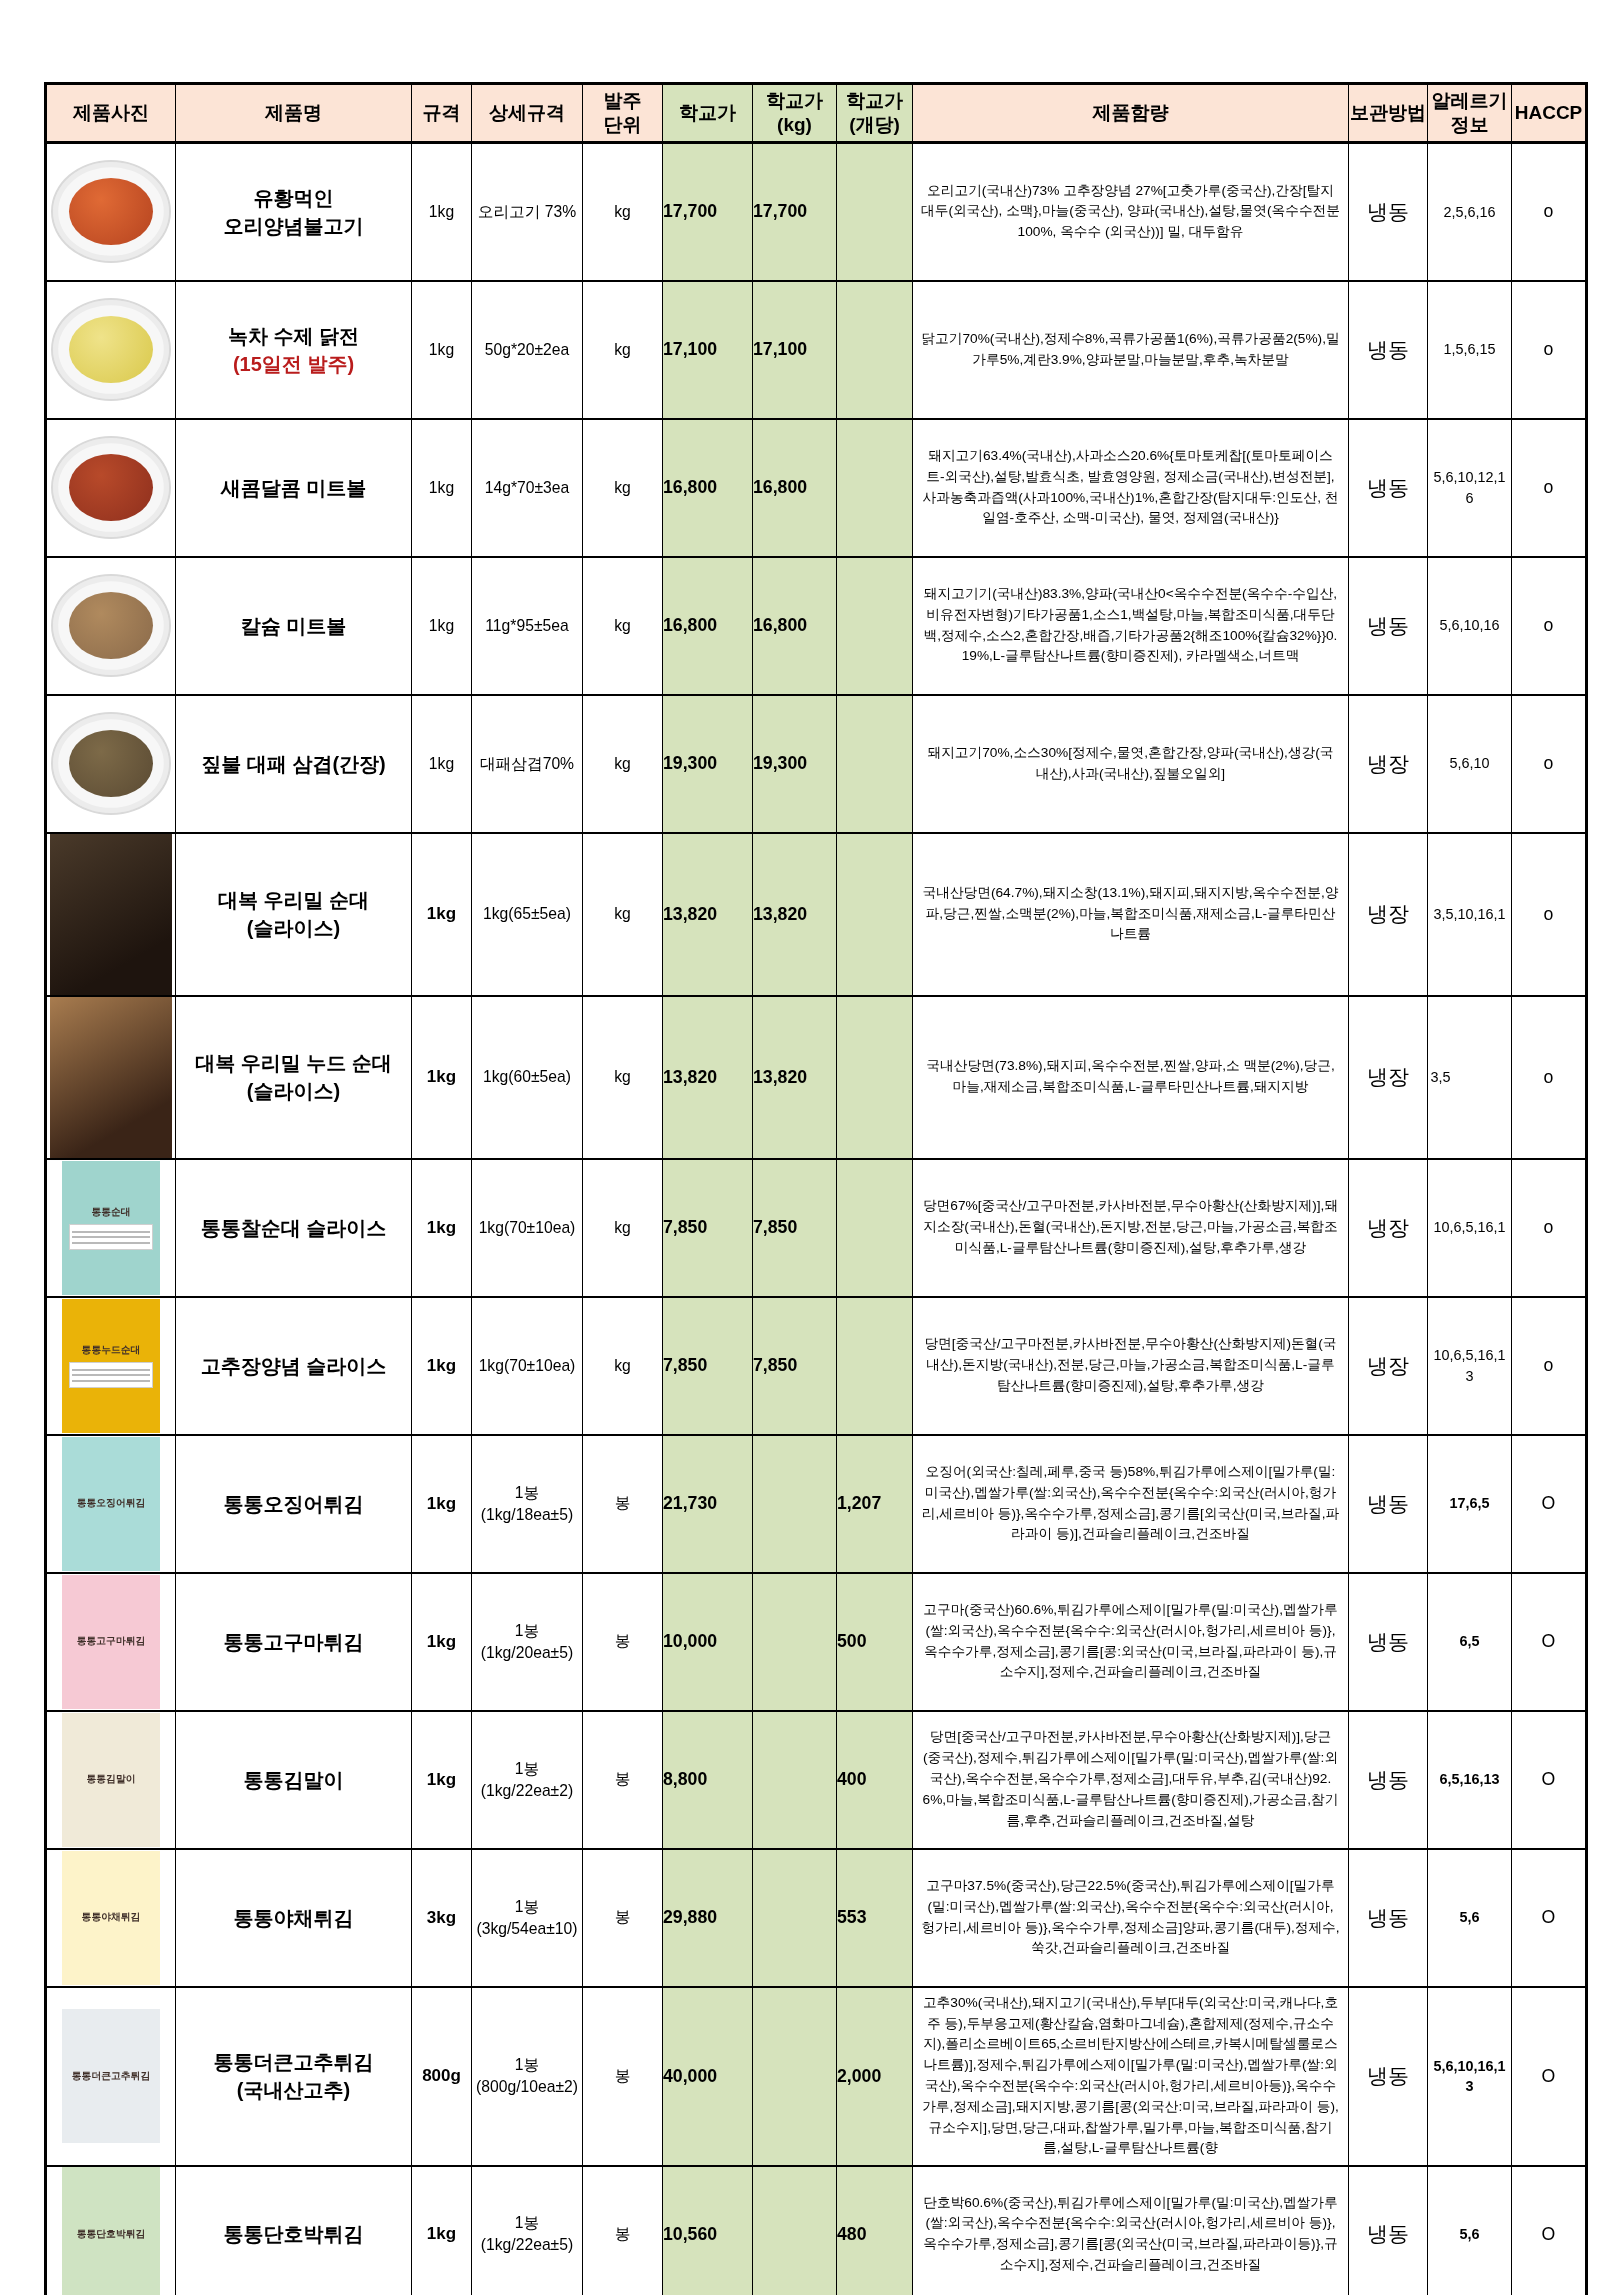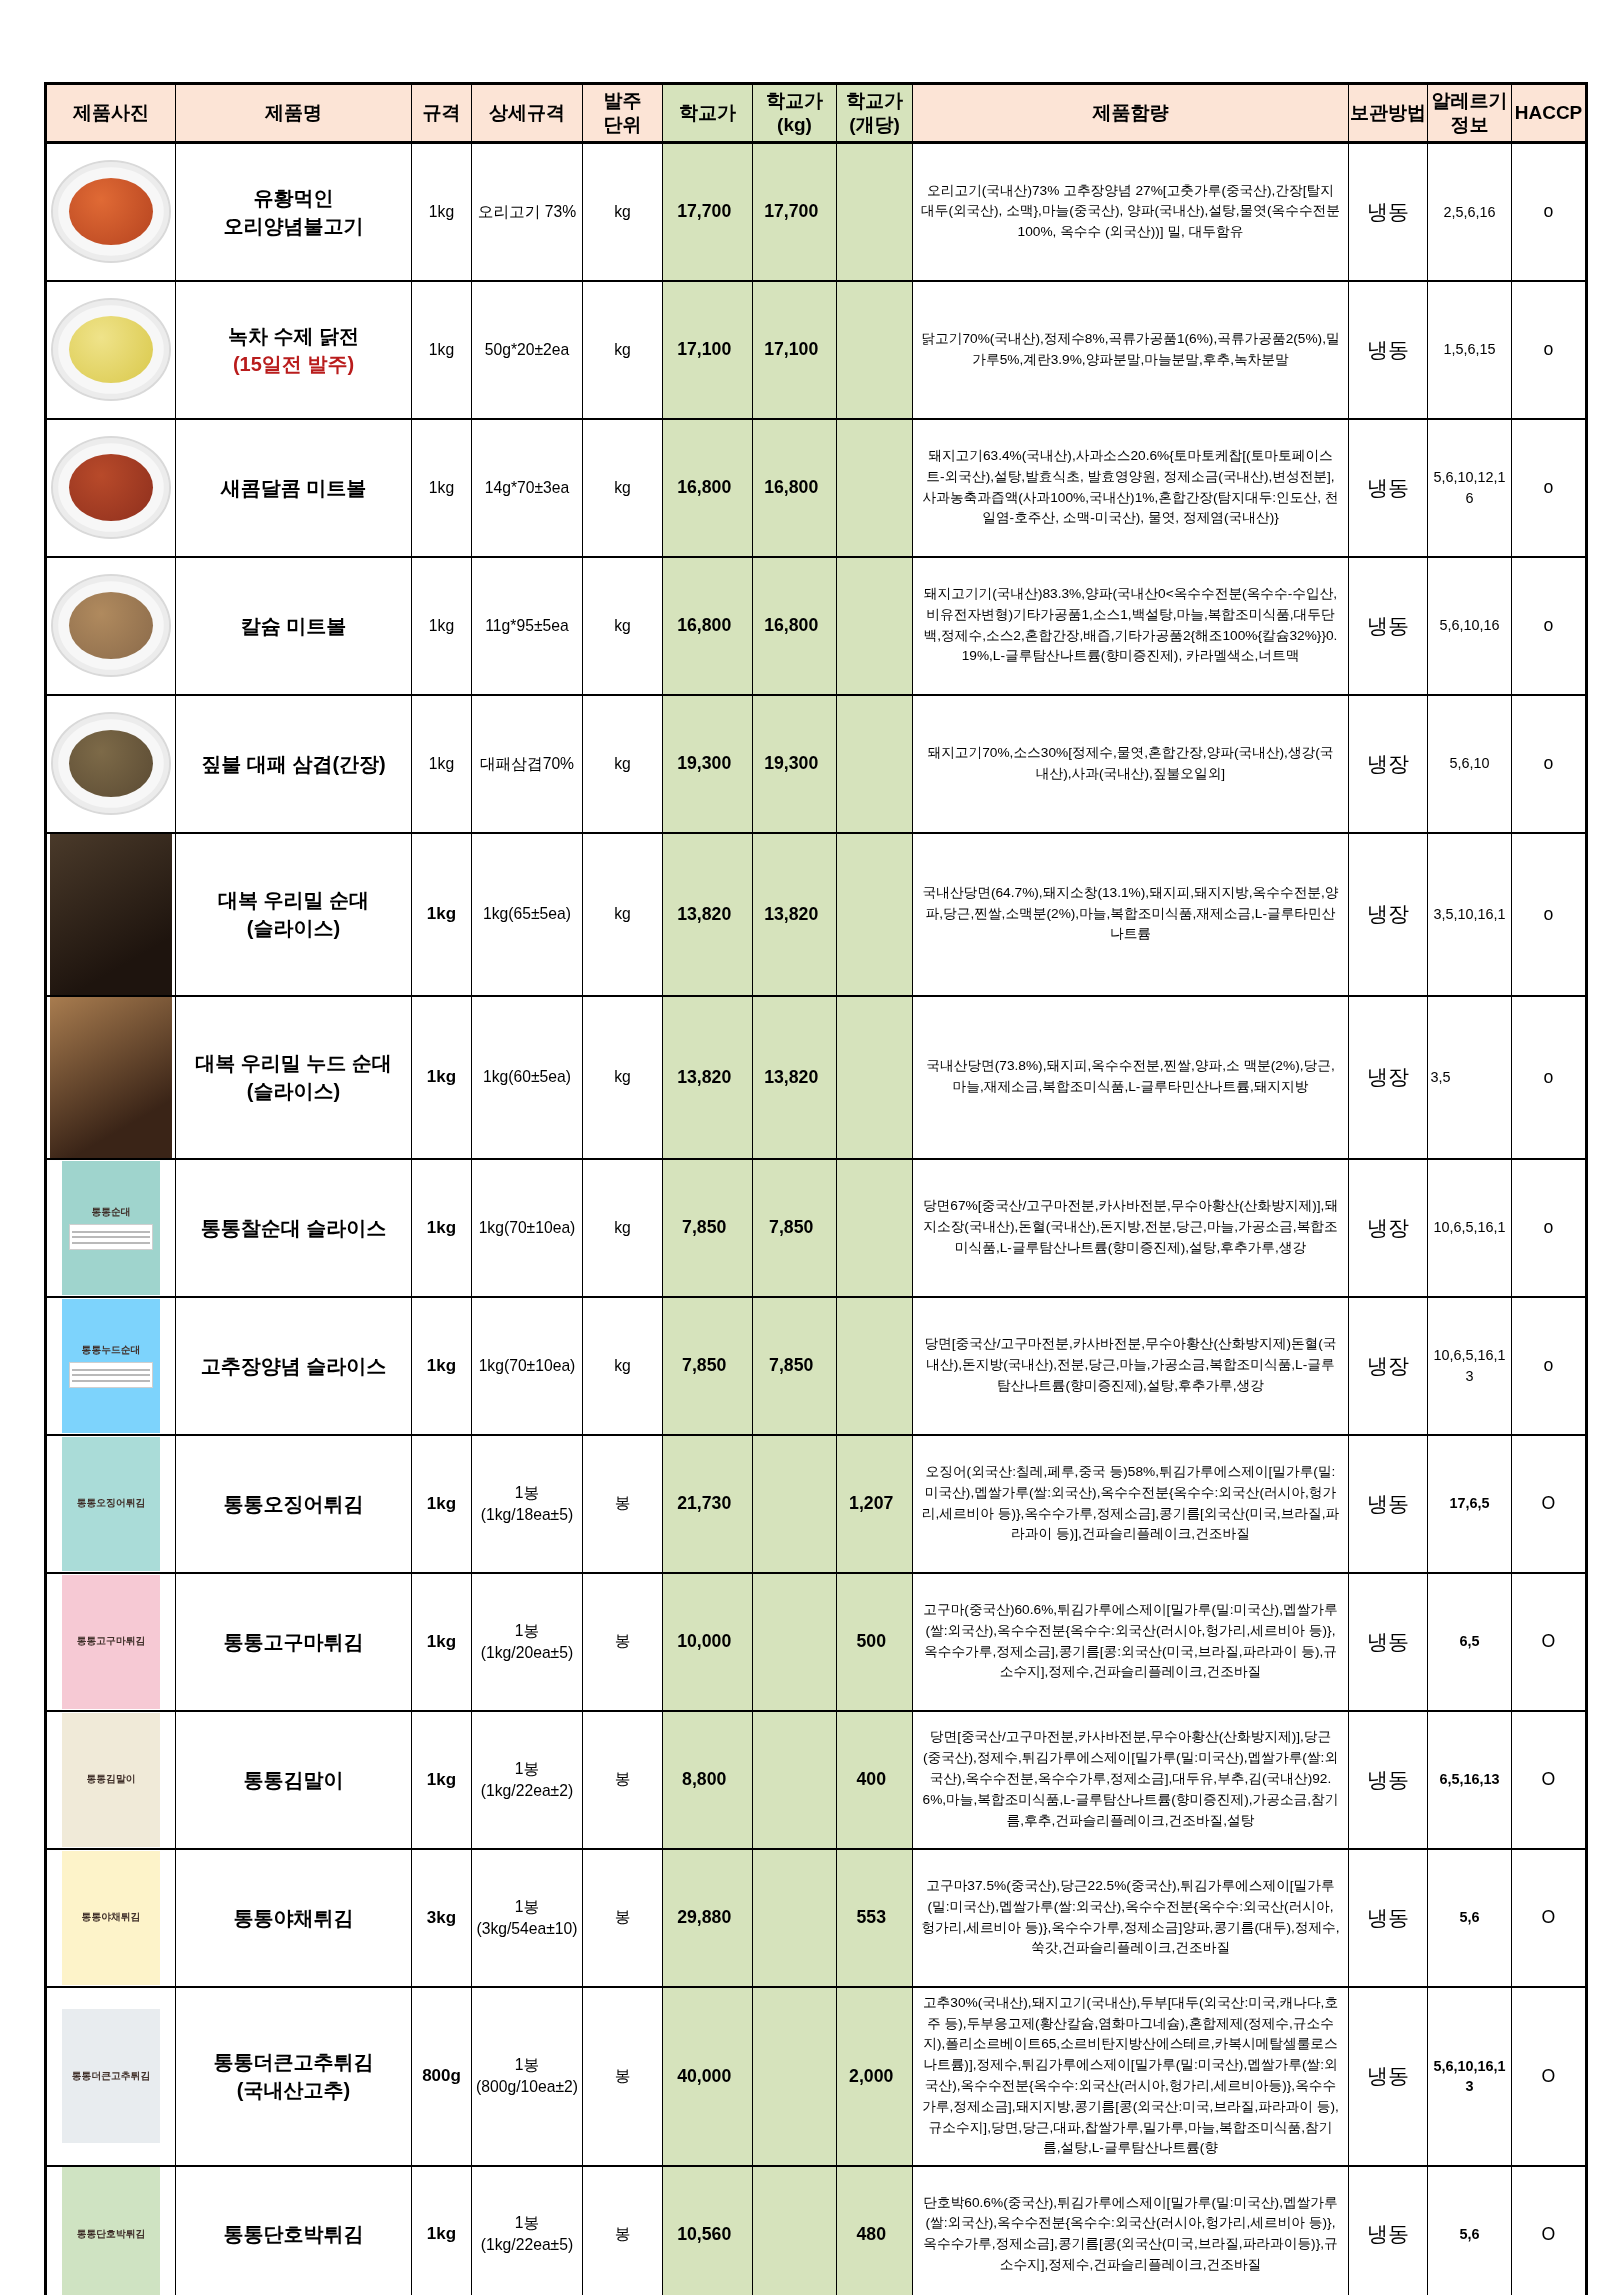--- a/index.html
+++ b/index.html
@@ -12,21 +12,21 @@
   th,td{border-left:1.3px solid #000;border-right:1.3px solid #000;border-top:2px solid #000;border-bottom:2px solid #000;overflow:hidden;padding:0;vertical-align:middle;text-align:center;}
   thead th{height:56px;font-size:19px;font-weight:bold;white-space:pre-line;line-height:1.25;border-bottom:3.3px solid #000;}
   tbody tr{height:138px;}
   tbody tr:nth-child(14){height:153px;}
   td.c-name{font-size:20px;font-weight:bold;white-space:pre-line;line-height:1.4;padding:0 3.9px;}
   td.c-name .red-note{color:#b91c1c;font-weight:bold;}
   td.c-spec{font-size:15.7px;}
   td.c-spec.b{font-size:17px;font-weight:bold;}
   td.c-detail{font-size:15.7px;white-space:pre-line;line-height:1.4;}
   td.c-unit{font-size:15.7px;}
-  td.num{font-size:17.7px;font-weight:bold;text-align:center;padding-right:6.5px;}
+  td.num{font-size:17.7px;font-weight:bold;text-align:left;padding-right:6.5px;}
   td.c-ingr{font-size:13.7px;text-align:center;padding:5.2px 7.9px;line-height:1.52;word-break:break-all;}
   td.c-storage{font-size:21px;}
   td.c-allergy{font-size:14.4px;line-height:1.4;padding:0 2.6px;word-break:break-all;}
   td.c-allergy.b{font-weight:bold;}
   td.c-allergy.left{text-align:left;}
   td.c-haccp{font-size:17.7px;}
   .green{background:#d6e3bc;}
   .peach{background:#fce4d6;}
   
   .ph-wrap{display:flex;align-items:flex-end;justify-content:center;width:100%;height:100%;}
@@ -237,21 +237,21 @@
           <td class="num green">7,850</td>
           <td class="num green"></td>
           <td class="c-ingr">당면67%[중국산/고구마전분,카사바전분,무수아황산(산화방지제)],돼지소장(국내산),돈혈(국내산),돈지방,전분,당근,마늘,가공소금,복합조미식품,L-글루탐산나트륨(향미증진제),설탕,후추가루,생강</td>
           <td class="c-storage">냉장</td>
           <td class="c-allergy">10,6,5,16,1</td>
           <td class="c-haccp">o</td>
         </tr>
         <tr>
           <td class="c-photo">
             <div class="ph-wrap">
-              <div class="pkg" style="background: #7dd3fc;">
+              <div class="pkg" style="background: #eab308;">
                 <div class="pkg-label">통통누드순대</div>
                 <div class="nutri">
                   <span></span>
                   <span></span>
                   <span></span>
                 </div>
               </div>
             </div>
           </td>
           <td class="c-name">고추장양념 슬라이스</td>

